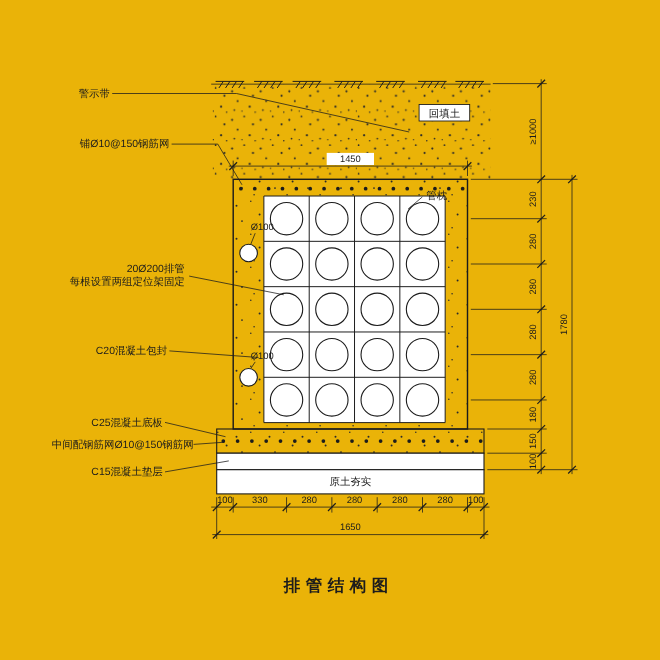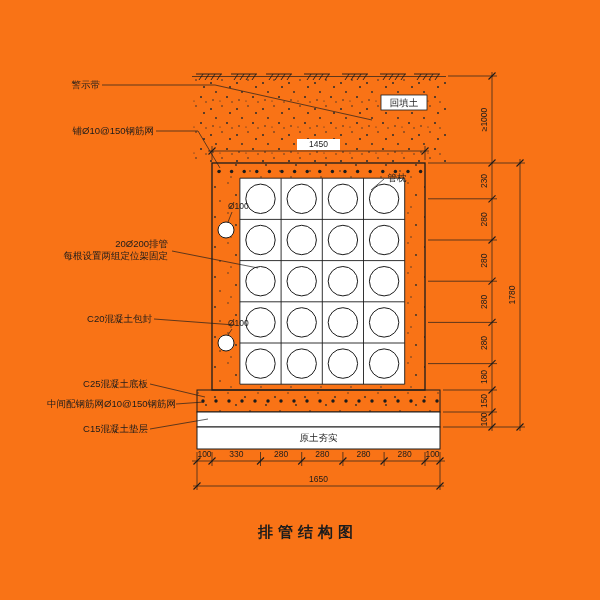--- a/index.html
+++ b/index.html
@@ -1,16 +1,16 @@
 <!DOCTYPE html>
 <html><head>
 <meta charset="utf-8">
 <style>
   html,body{margin:0;padding:0;background:#fff;}
-  #stage{position:relative;width:600px;height:600px;background:#f97316;overflow:hidden;
+  #stage{position:relative;width:600px;height:600px;background:#eab308;overflow:hidden;
          font-family:"Liberation Sans",sans-serif;}
   svg{position:absolute;left:0;top:0;}
   .thin{stroke:#1c1c1c;stroke-width:0.7;fill:none;}
   .dots circle{fill:#1c1c1c;stroke:none;}
   #grid line{stroke:#1c1c1c;stroke-width:0.9;}
   #pipes circle{fill:#ffffff;stroke:#1c1c1c;stroke-width:1;}
   #tufts line{stroke:#1c1c1c;stroke-width:0.9;}
   #ticks line{stroke:#1c1c1c;stroke-width:1.1;}
   text{fill:#1c1c1c;font-family:"Liberation Sans",sans-serif;}
   .lbl{font-size:9.5px;}

